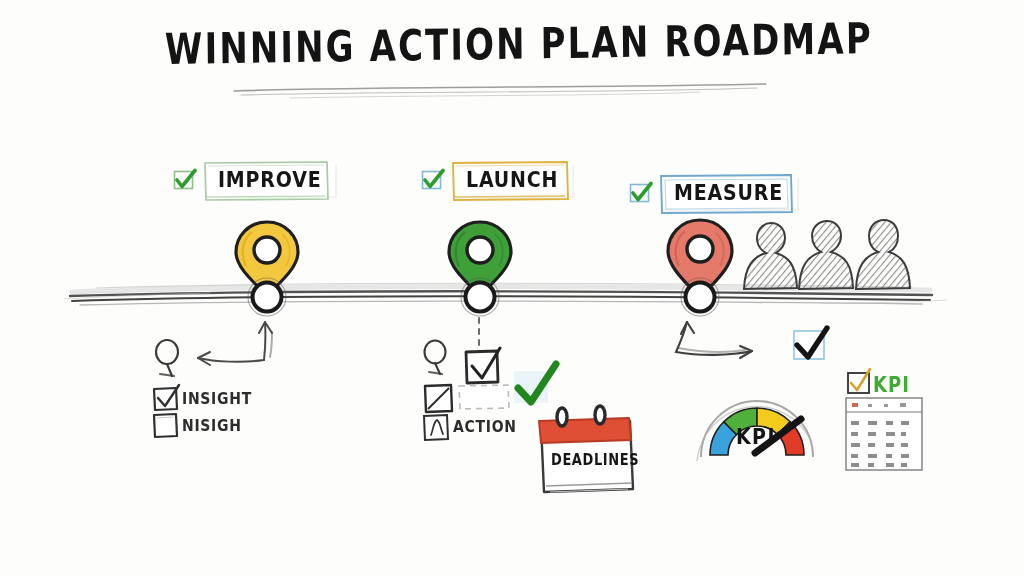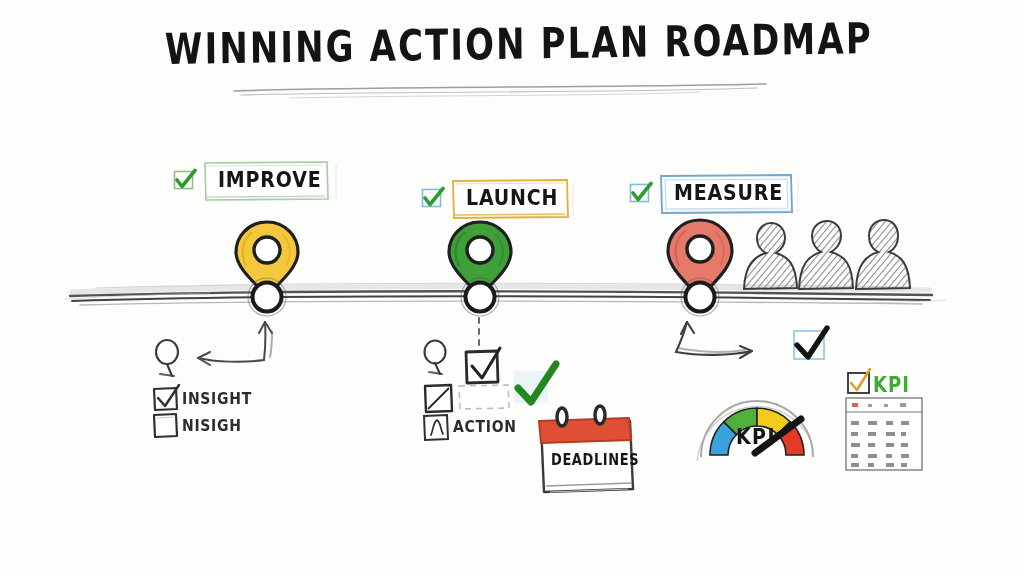--- a/index.html
+++ b/index.html
@@ -182,21 +182,21 @@
     </g>
 
     <g>
       <path d="M154 415 L176 414 L177 436 L155 437 Z" fill="#ffffff" stroke="#2f2f2f" stroke-width="2.2" stroke-linejoin="round"></path>
       <path d="M157 418 L174 417" fill="none" stroke="#c9c9c9" stroke-width="1.2"></path>
     </g>
   </svg>
   <div class="sk-label nosel" style="left:182px; top:390px;">INSIGHT</div>
   <div class="sk-label nosel" style="left:182px; top:417px;">NISIGH</div>
 
-  <div class="chip" style="left:420px; top:181px;text-align:right;">
+  <div class="chip" style="left:420px; top:163px;text-align:right;">
     <div class="tickbox">
       <svg width="26" height="24" viewBox="0 0 26 24">
         <rect x="2.5" y="3.5" width="18" height="17" fill="#ffffff" stroke="#84b8d8" stroke-width="1.6"></rect>
         <path d="M5 12 L 10 18.5 L 23 2.5" fill="none" stroke="#2e9b2e" stroke-width="3.6" stroke-linecap="round" stroke-linejoin="round"></path>
       </svg>
     </div>
     <div class="chip-box">
       <svg style="position:absolute;left:-4px;top:-4px;" width="122" height="44" viewBox="0 0 122 44">
         <path d="M4 4 L118 3 L119 40 L5 41 Z" fill="none" stroke="#e0b341" stroke-width="1.9"></path>
         <path d="M7 7 L115 6" fill="none" stroke="#f0dba6" stroke-width="1.1"></path>

